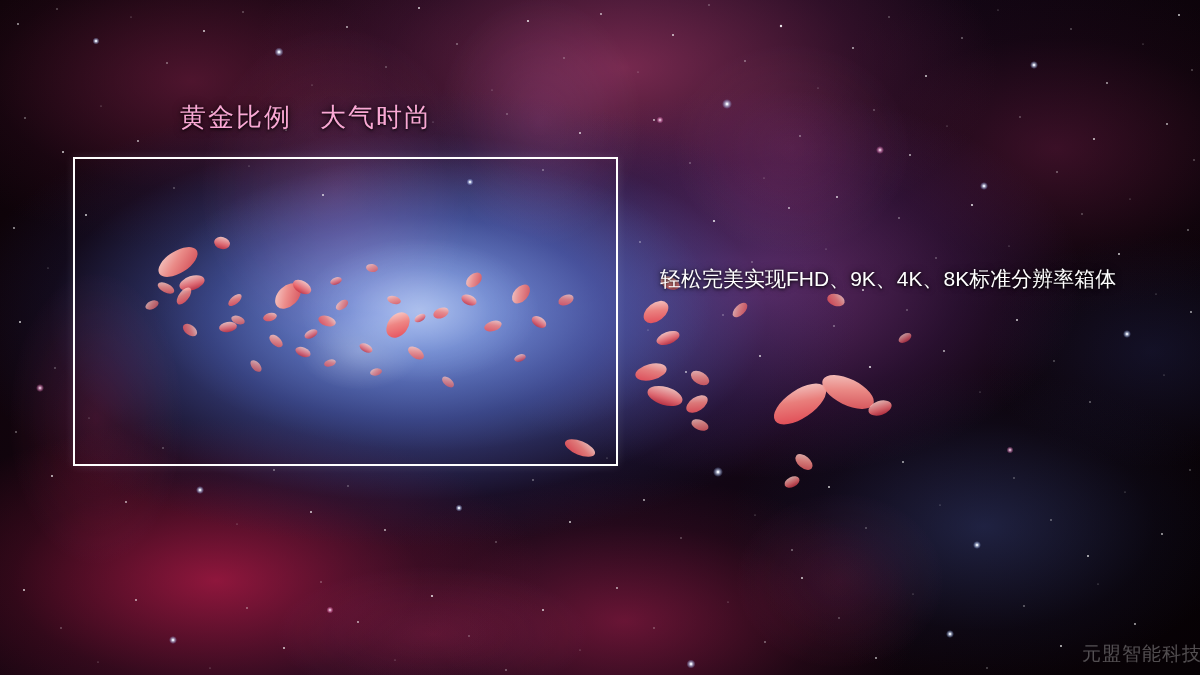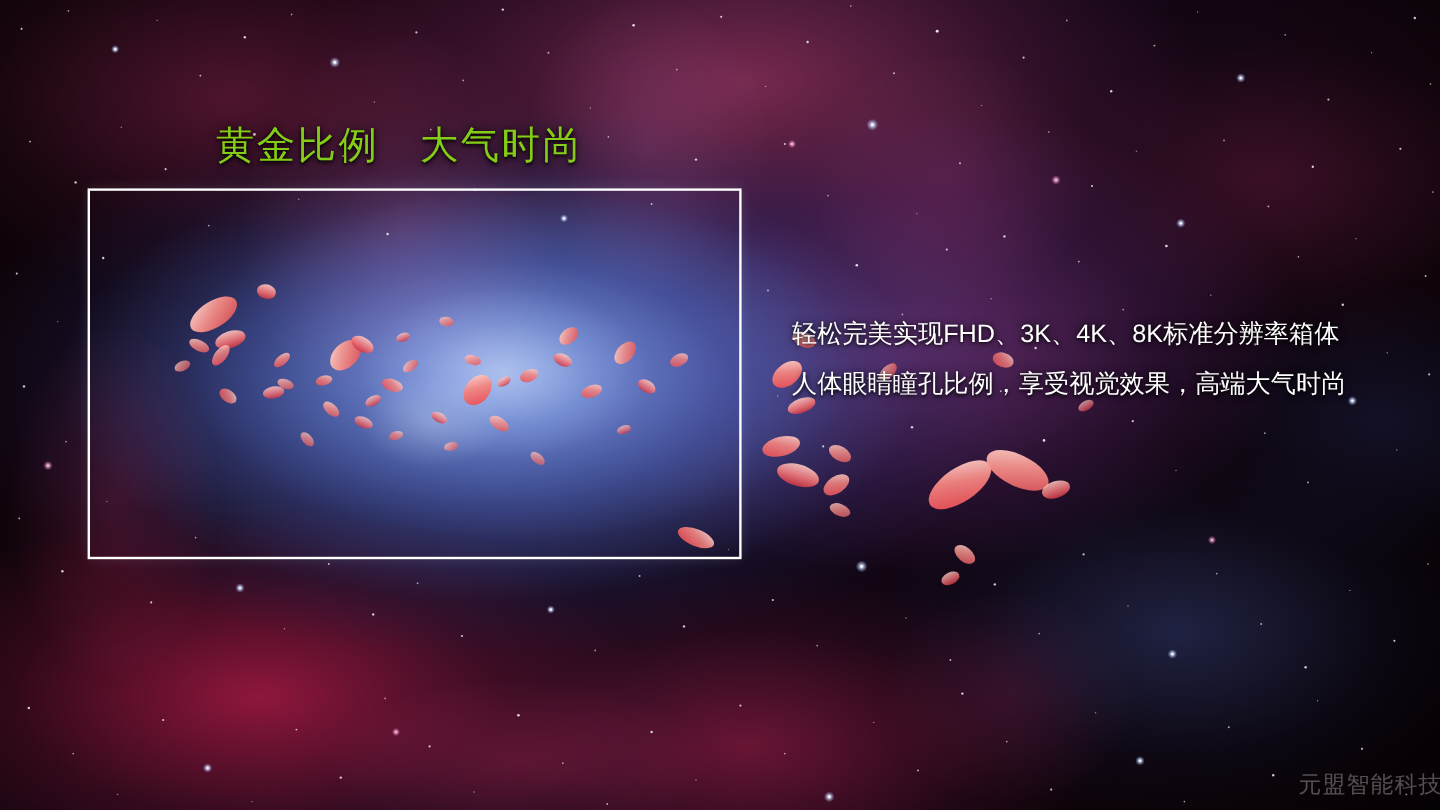--- a/index.html
+++ b/index.html
@@ -58,21 +58,21 @@
   
   .frame{
     position:absolute;left:73px;top:157px;width:545px;height:309px;
     border:2px solid #ffffff;box-sizing:border-box;
     box-shadow:0 0 10px rgba(255,255,255,0.10);
   }
 
   
   .title{
     position:absolute;left:180px;top:101px;
-    font-size:32px;letter-spacing:2px;color:#84cc16;line-height:1.25;
+    font-size:26px;letter-spacing:2px;color:#f9a8d4;line-height:1.25;
     white-space:pre;
     text-shadow:0 0 8px rgba(0,0,0,0.75),0 1px 3px rgba(0,0,0,0.9);
   }
   .body-text{
     position:absolute;left:660px;top:258px;
     font-size:21px;color:#fff;line-height:42px;
     text-shadow:0 0 7px rgba(0,0,0,0.70),0 1px 3px rgba(0,0,0,0.85);
     white-space:nowrap;
   }
   .body-text div{height:42px;}
@@ -387,19 +387,18 @@
         <ellipse cx="905" cy="338" rx="7" ry="4" fill="url(#pg3)" transform="rotate(-30 905 338)" opacity=".7"></ellipse>
       </g>
     </svg>
   </div>
 
   <div class="frame"></div>
 
   <div class="title">黄金比例　大气时尚</div>
 
   <div class="body-text">
-    <div>轻松完美实现FHD、3K、4K、8K标准分辨率箱体</div>
-    <div>人体眼睛瞳孔比例，享受视觉效果，高端大气时尚</div>
+    <div>轻松完美实现FHD、9K、4K、8K标准分辨率箱体</div>
   </div>
 
   <div class="watermark">元盟智能科技</div>
 
 </div>
 
 </body></html>

